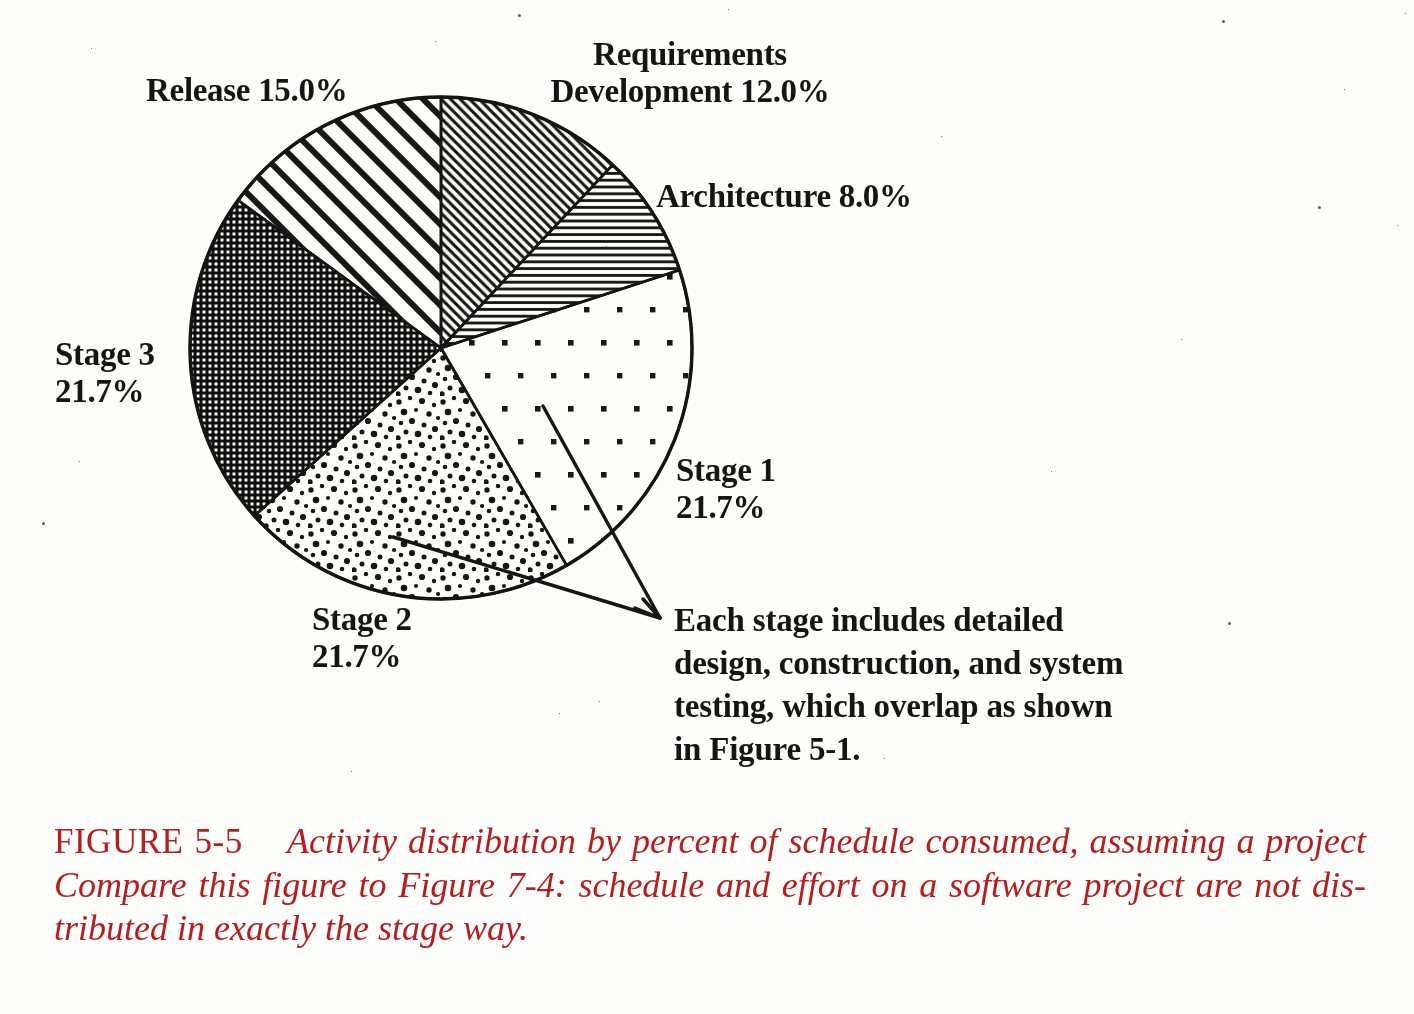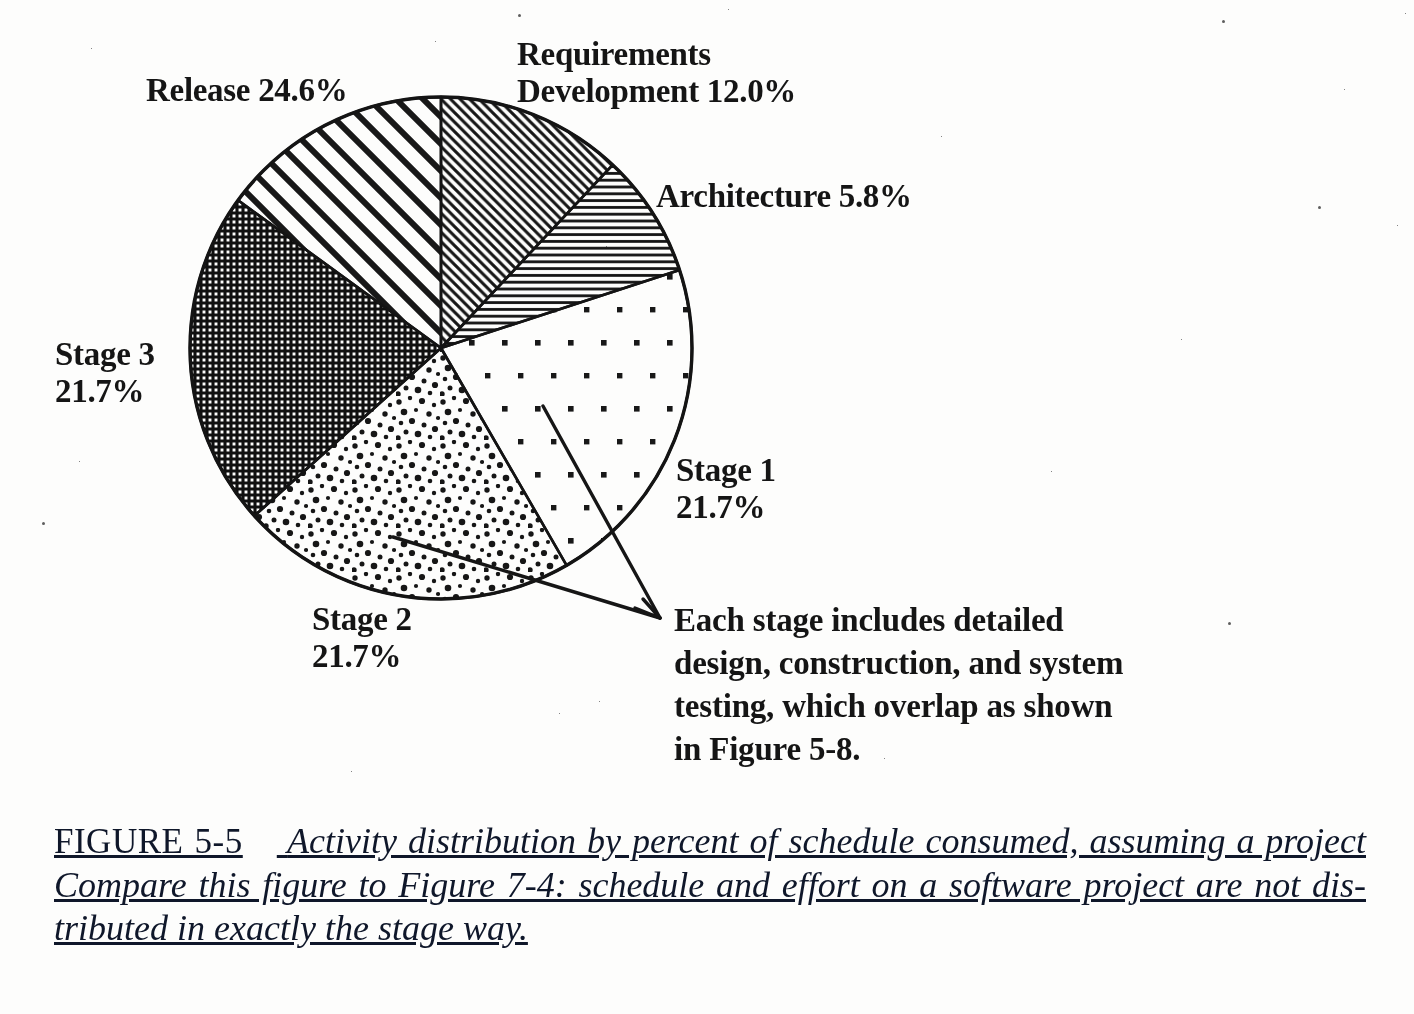--- a/index.html
+++ b/index.html
@@ -15,21 +15,21 @@
   .pie-label{
     position:absolute;
     font-weight:700;
     font-size:33px;
     line-height:37px;
     letter-spacing:-0.3px;
     white-space:pre-line;
     color:#151515;
   }
   .lbl-release{left:146px;top:72px;}
-  .lbl-reqdev{left:517px;top:36px;width:346px;}
+  .lbl-reqdev{left:517px;top:36px;width:346px;text-align:center;}
   .lbl-arch{left:656px;top:178px;}
   .lbl-stage1{left:676px;top:425px;margin-top:27px;}
   .lbl-stage2{left:312px;top:601px;}
   .lbl-stage3{left:55px;top:336px;}
   .annotation{
     position:absolute;
     left:674px;top:599px;
     width:640px;
     font-weight:700;
     font-size:33px;
@@ -37,22 +37,21 @@
     letter-spacing:-0.2px;
     white-space:pre-line;
     color:#151515;
   }
   .caption{
     position:absolute;
     left:54px;top:820px;
     width:1312px;
     font-size:36px;
     line-height:43.5px;
-    color:#0f172a;
-    text-decoration:underline;
+    color:#b91c1c;
   }
   .cap-line{
     font-style:italic;
     text-align:justify;
   }
   .cap-line.just{text-align-last:justify;}
   .cap-figlabel{
     font-style:normal;
     font-size:35px;
     letter-spacing:0.5px;
@@ -128,35 +127,35 @@
 
     <circle cx="441" cy="348" r="251" fill="none" stroke="#141414" stroke-width="3.4"></circle>
 
     <g stroke="#161616" stroke-width="3.4" stroke-linecap="round" fill="none">
       <path d="M 543 406 L 660 618"></path>
       <path d="M 393 537 L 660 618"></path>
       <path d="M 660 618 L 643 599 M 660 618 L 635 608"></path>
     </g>
   </svg>
 
-  <div class="pie-label lbl-release">Release 24.6%</div>
+  <div class="pie-label lbl-release">Release 15.0%</div>
   <div class="pie-label lbl-reqdev">Requirements
 Development 12.0%</div>
-  <div class="pie-label lbl-arch">Architecture 5.8%</div>
+  <div class="pie-label lbl-arch">Architecture 8.0%</div>
   <div class="pie-label lbl-stage1">Stage 1
 21.7%</div>
   <div class="pie-label lbl-stage2">Stage 2
 21.7%</div>
   <div class="pie-label lbl-stage3">Stage 3
 21.7%</div>
 
   <div class="annotation">Each stage includes detailed
 design, construction, and system
 testing, which overlap as shown
-in Figure 5-8.</div>
+in Figure 5-1.</div>
 
   <div class="caption">
     <div class="cap-line just">
       <span class="cap-figlabel">FIGURE 5-5</span>
       <span>Activity distribution by percent of schedule consumed, assuming a project</span>
     </div>
     <div class="cap-line just">Compare this figure to Figure 7-4: schedule and effort on a software project are not dis-</div>
     <div class="cap-line">tributed in exactly the stage way.</div>
   </div>
 

